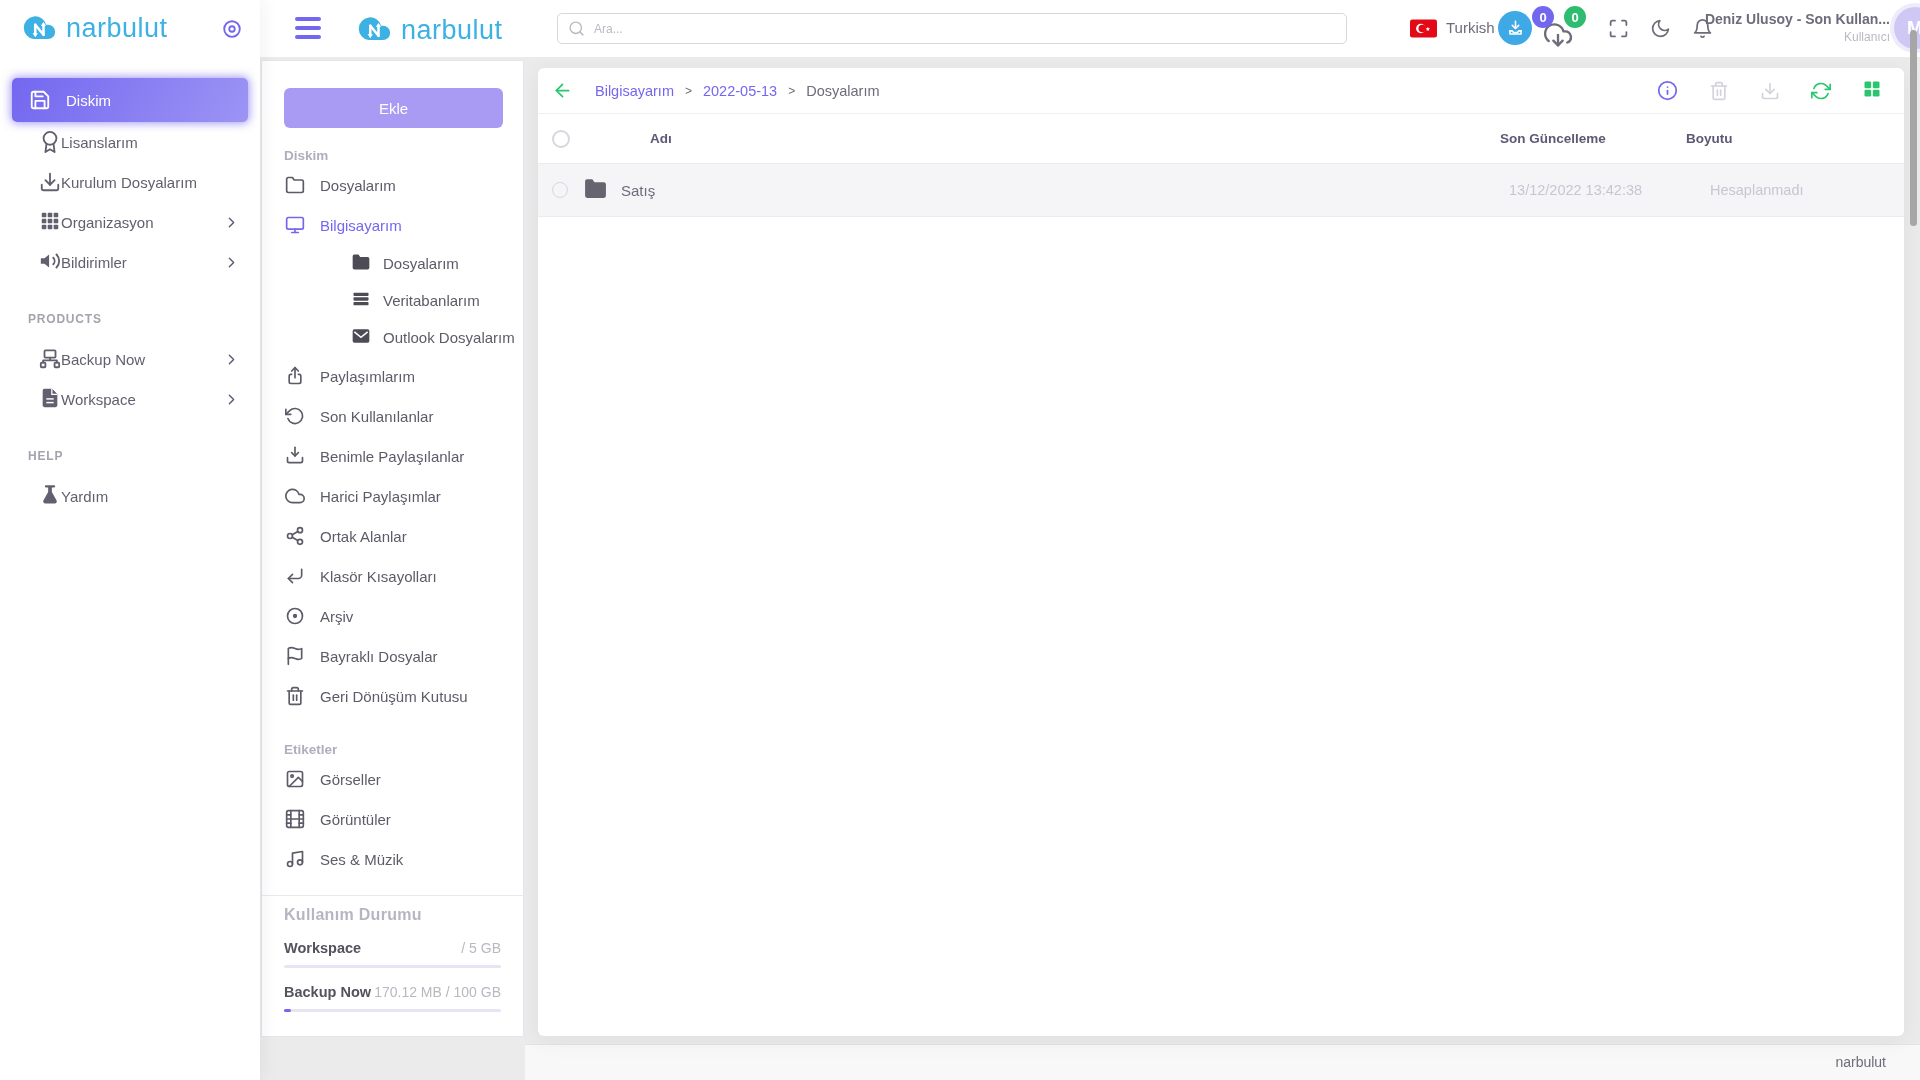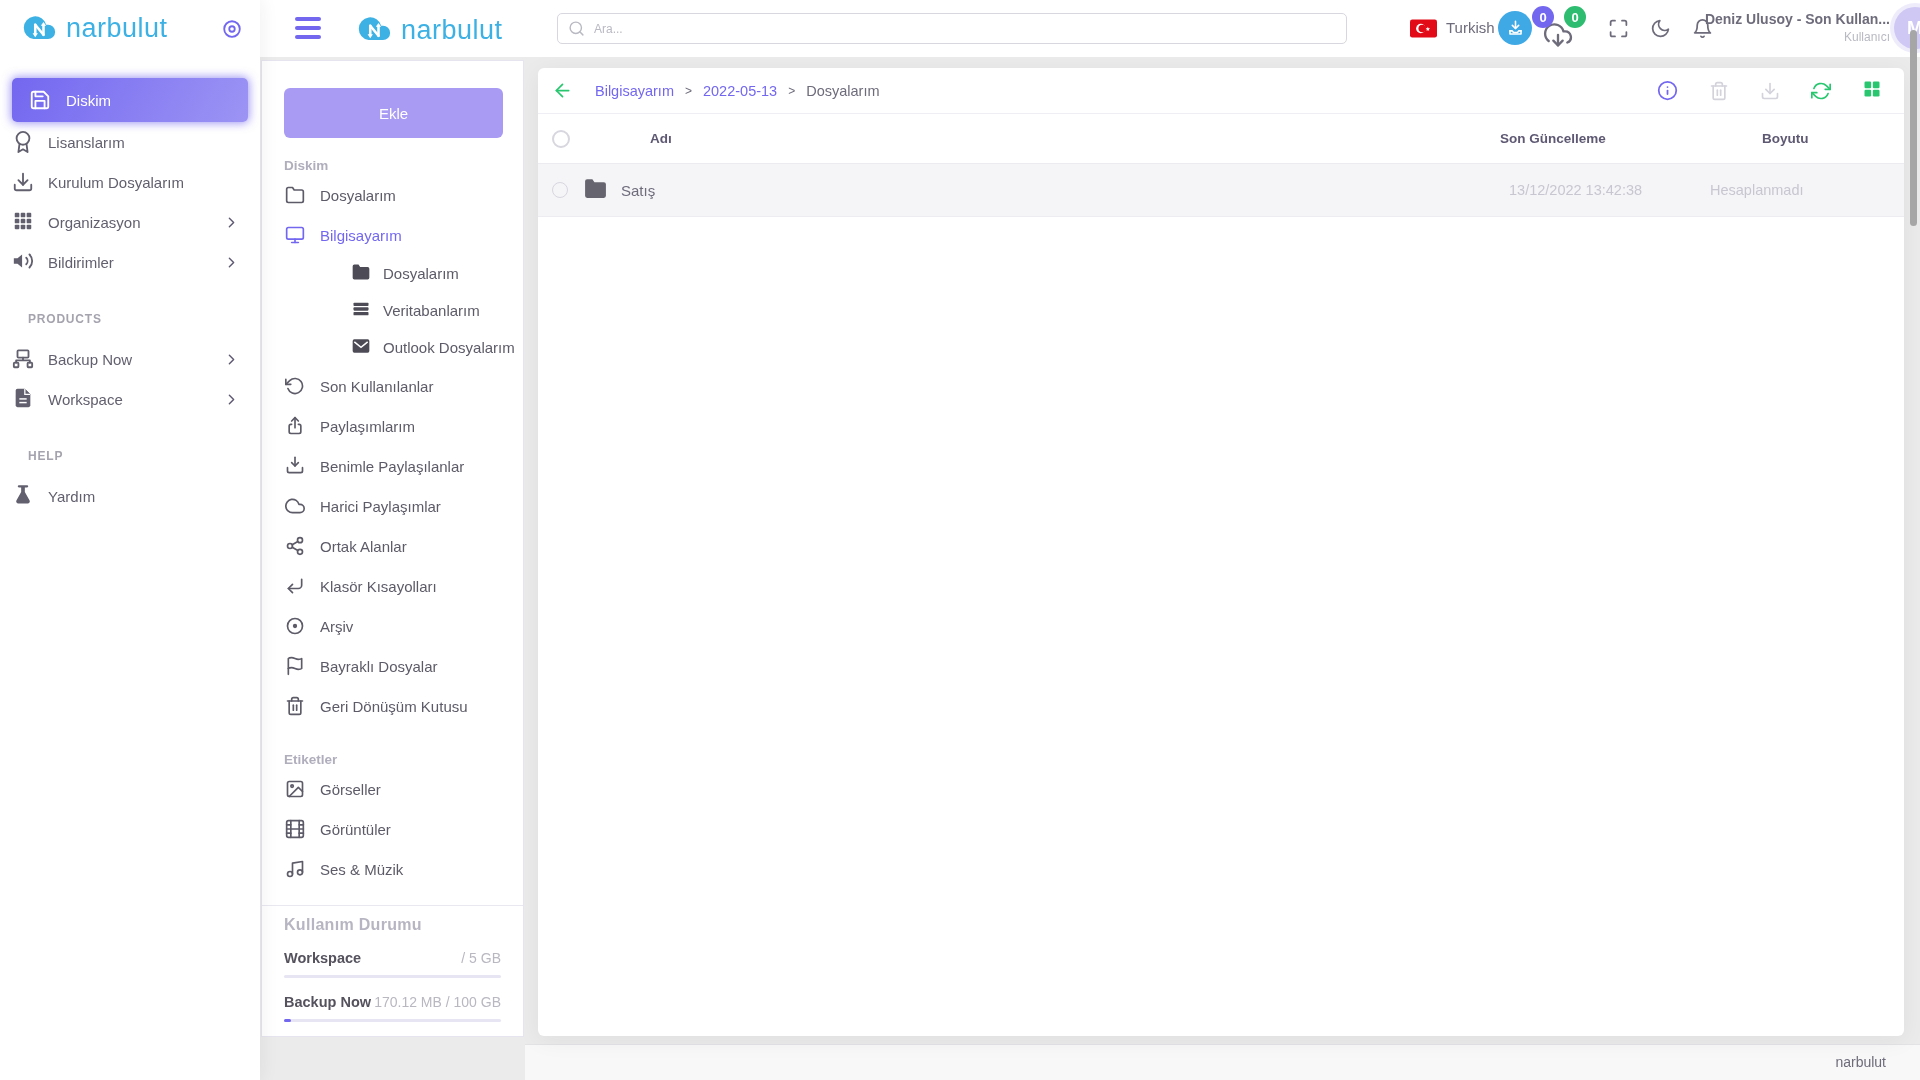--- a/index.html
+++ b/index.html
@@ -27,27 +27,27 @@
   .userbox { position:absolute; left:1440px; top:11px; width:190px; text-align:right; cursor:pointer; }
   .userbox .uname { font-size:14px; font-weight:bold; color:#6e6b7b; white-space:nowrap; }
   .userbox .urole { font-size:12px; color:#b9b9c3; margin-top:3px; }
   .avatar { position:absolute; left:1634px; top:7px; width:42px; height:42px; border-radius:50%; background:#cfc8f4; color:#fff; font-size:19px; font-weight:bold; display:flex; align-items:center; justify-content:center; box-shadow:0 0 0 4px rgba(207,200,244,.35); cursor:pointer; }
 
   
   .lsidebar { position:absolute; left:0; top:0; width:260px; height:1080px; background:#fff; box-shadow:0 0 18px rgba(34,41,47,.08); z-index:30; }
   .ls-logo { position:relative; height:57px; display:flex; align-items:center; padding-left:17px; }
   .collapse-ico { position:absolute; right:17px; top:18px; color:#7367f0; cursor:pointer; }
   .nav-active { margin:21px 12px 0 12px; height:44px; border-radius:5px; display:flex; align-items:center; gap:15px; padding-left:17px; color:#fff; font-size:15px; background:linear-gradient(118deg,#7367f0,rgba(115,103,240,.7)); box-shadow:0 0 10px 1px rgba(115,103,240,.7); cursor:pointer; }
-  .nav-item { position:relative; height:40px; display:flex; align-items:center; gap:14px; padding-left:12px; font-size:15px; color:#625f6e; cursor:pointer; }
+  .nav-item { position:relative; height:40px; display:flex; align-items:center; padding-left:39px; font-size:15px; color:#625f6e; cursor:pointer; }
   .nav-item .chev { position:absolute; right:20px; color:#5e5873; }
   .nav-label { margin:30px 0 13px 28px; font-size:12px; font-weight:bold; color:#a5a3ae; letter-spacing:.8px; }
 
   
   .tree { position:absolute; left:261px; top:60px; width:263px; height:977px; background:#fff; border:1px solid #e6e4ee; z-index:10; }
-  .btn-add { display:block; margin:27px 22px 0 22px; width:219px; height:50px; border:none; border-radius:6px; background:#a99af3; color:#fff; font-size:15px; font-family:"Liberation Sans",sans-serif; cursor:pointer; }
+  .btn-add { display:block; margin:27px 22px 0 22px; width:219px; height:40px; border:none; border-radius:6px; background:#a99af3; color:#fff; font-size:15px; font-family:"Liberation Sans",sans-serif; cursor:pointer; }
   .tree-label { margin:20px 0 2px 22px; font-size:13.5px; font-weight:bold; color:#b0aebc; }
   .t-row { height:40px; display:flex; align-items:center; gap:15px; padding-left:23px; font-size:15px; color:#5d5b68; cursor:pointer; }
   .t-row.sub { height:37px; padding-left:89px; gap:12px; }
   .t-row.active { color:#7367f0; }
   .t-row .tico { color:#5d5b68; }
   .t-row.active .tico { color:#7367f0; }
   .tree-label.tags { margin-top:26px; }
   .usage { border-top:1px solid #e9e8f0; margin-top:16px; padding:10px 22px 0 22px; }
   .usage h4 { font-size:16px; color:#b7b5c1; letter-spacing:.3px; }
   .u-row { display:flex; justify-content:space-between; align-items:baseline; margin-top:16px; }
@@ -66,21 +66,21 @@
   .crumb-sep { margin:0 11px; color:#6e6b7b; font-size:12px; }
   .actions { margin-left:auto; display:flex; align-items:center; gap:31px; padding-right:8px; }
   .act { cursor:pointer; }
   .act.info { color:#7367f0; }
   .act.dim { color:#d4d2db; }
   .act.green { color:#28c76f; }
   .thead { position:relative; height:50px; display:flex; align-items:center; padding-left:14px; border-bottom:1px solid #ebebf0; font-size:13.5px; font-weight:bold; color:#5e5873; }
   .sel-circle { width:18px; height:18px; border:2px solid #d8d6de; border-radius:50%; background:#fff; cursor:pointer; flex:none; }
   .thead .cname { margin-left:80px; }
   .col-upd { position:absolute; left:962px; }
-  .col-size { position:absolute; left:1224px; }
+  .col-size { position:absolute; left:1148px; }
   .trow { position:relative; height:53px; display:flex; align-items:center; padding-left:14px; background:#f5f5f8; border-bottom:1px solid #ececf1; cursor:pointer; }
   .trow .sel-circle { width:16px; height:16px; border-width:1.5px; background:transparent; }
   .trow .folder { color:#66646f; margin-left:15px; }
   .trow .fname { margin-left:13px; font-size:15px; color:#6e6b7b; }
   .trow .col-upd, .trow .col-size { font-size:14.5px; color:#c8c6d0; }
   .trow .col-upd { left:971px; }
   .trow .col-size { left:1172px; }
 
   .footer { position:absolute; left:525px; top:1044px; width:1395px; height:36px; background:#f8f8f8; border-top:1px solid #e3e3e6; z-index:4; }
   .footer .ftext { position:absolute; right:34px; top:9px; font-size:14px; color:#6e6b7b; }
@@ -369,36 +369,36 @@
     <span class="tico"><svg width="20" height="20" viewBox="0 0 24 24">
           <rect x="2" y="4" width="20" height="16" rx="2" fill="#4d4b56"></rect>
           <polyline points="4 7 12 13.5 20 7" fill="none" stroke="#fff" stroke-width="1.8"></polyline>
         </svg></span>
     <span>Outlook Dosyalarım</span>
   </div>
 
   <div class="t-row">
     <span class="tico">
         <svg class="i" width="20" height="20" viewBox="0 0 24 24" stroke-width="1.9">
-          <polyline points="1 4 1 10 7 10"></polyline>
-          <path d="M3.51 15a9 9 0 1 0 2.13-9.36L1 10"></path>
-        </svg>
-      </span>
-    <span>Son Kullanılanlar</span>
-  </div>
-
-  <div class="t-row">
-    <span class="tico">
-        <svg class="i" width="20" height="20" viewBox="0 0 24 24" stroke-width="1.9">
           <path d="M16 6l-4-4-4 4"></path>
           <line x1="12" y1="2" x2="12" y2="14"></line>
           <path d="M8 10H7a2 2 0 0 0-2 2v7a2 2 0 0 0 2 2h10a2 2 0 0 0 2-2v-7a2 2 0 0 0-2-2h-1"></path>
         </svg>
       </span>
     <span>Paylaşımlarım</span>
+  </div>
+
+  <div class="t-row">
+    <span class="tico">
+        <svg class="i" width="20" height="20" viewBox="0 0 24 24" stroke-width="1.9">
+          <polyline points="1 4 1 10 7 10"></polyline>
+          <path d="M3.51 15a9 9 0 1 0 2.13-9.36L1 10"></path>
+        </svg>
+      </span>
+    <span>Son Kullanılanlar</span>
   </div>
 
   <div class="t-row">
     <span class="tico">
         <svg class="i" width="20" height="20" viewBox="0 0 24 24" stroke-width="1.9">
           <polyline points="8 8 12 12 16 8"></polyline>
           <line x1="12" y1="1.5" x2="12" y2="12"></line>
           <path d="M21 14v4a2 2 0 0 1-2 2H5a2 2 0 0 1-2-2v-4"></path>
         </svg>
       </span>

